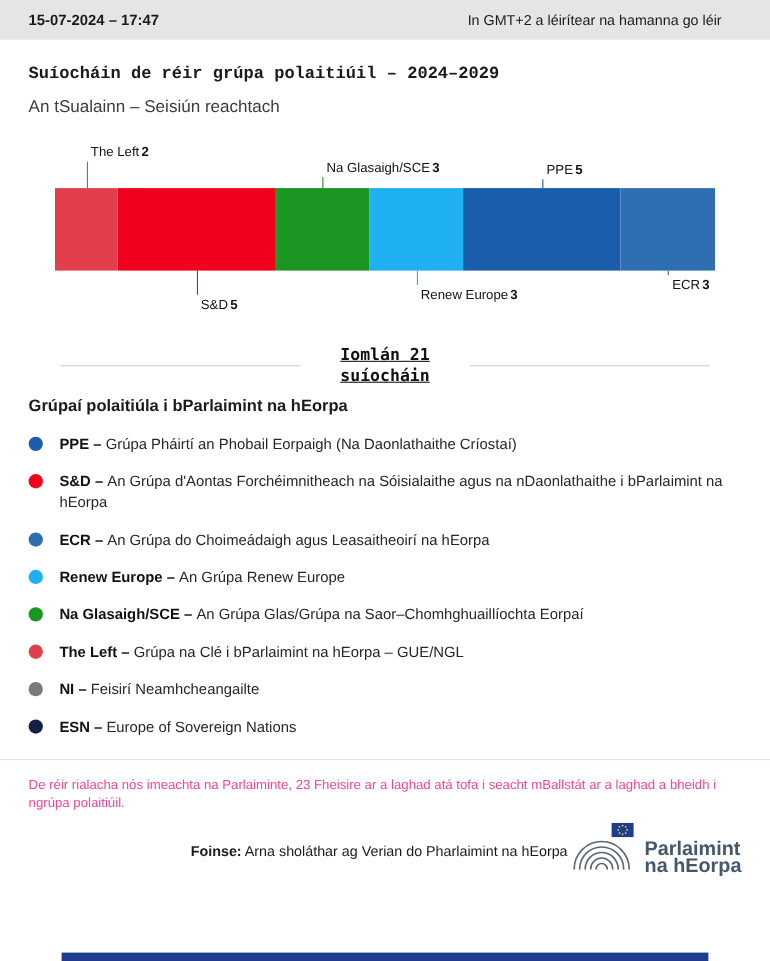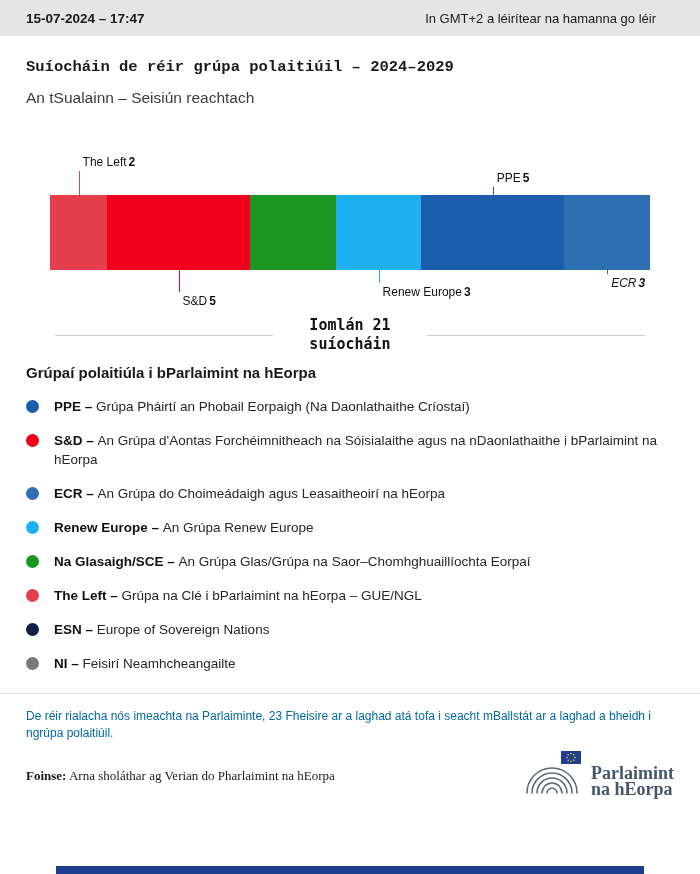--- a/index.html
+++ b/index.html
@@ -11,51 +11,51 @@
   }
   .topbar {
     height:36px; background:#e5e5e5;
     display:flex; justify-content:space-between; align-items:center;
     padding:0 44px 0 26px; font-size:13px; color:#1a1a1a;
   }
   .topbar .dt { font-weight:bold; font-size:13.5px; }
   .page-title { font-size:15.5px; font-weight:bold; margin:22px 26px 0;font-family:Liberation Mono, monospace; }
   .page-subtitle { font-size:15.5px; font-weight:normal; color:#3c3c3c; margin:13px 26px 0; }
 
-  .chart { margin:44px 50px 0;text-align:right; }
+  .chart { margin:20px 50px 0;text-align:right; }
   .layer { position:relative; height:44px; }
   .seat-bar { display:flex; height:75px; }
   .segment { flex-basis:0; }
   .callout { position:absolute; display:flex; flex-direction:column; align-items:flex-start; }
   .callout.top { bottom:0; }
   .callout.bottom { top:0; }
   .callout-line { width:1px; }
   .callout-label { font-size:12px; white-space:nowrap; margin-left:4px; color:#111; }
   .callout.top .callout-label { margin-bottom:2px; }
   .callout.bottom .callout-label { margin-top:2px; }
   .callout-label b { margin-left:2px; }
 
-  .total-row { display:flex; align-items:center; margin:2px 55px 0; gap:36px; }
+  .total-row { display:flex; align-items:center; margin:23px 55px 0; gap:36px;text-decoration:underline; }
   .total-rule { flex:1; height:1px; background:#cccccc; }
   .total-text {
     font-family:"DejaVu Sans Mono",monospace; font-weight:bold;
     font-size:15px; line-height:19px; color:#111;
   }
 
   .legend-heading { font-size:15px; font-weight:bold; margin:10px 26px 0; }
   .legend-list { margin:16px 26px 0; }
   .legend-item { display:flex; margin-bottom:15px; font-size:13.5px; line-height:19px; }
   .legend-dot { width:13px; height:13px; border-radius:50%; flex:0 0 13px; margin:3px 15px 0 0; }
   .legend-text { color:#262626; }
   .legend-name { color:#111; }
 
   .divider { border:none; border-top:1px solid #e2e2e2; margin:20px 0 0; }
-  .footnote { margin:14px 26px 0; font-size:12px; line-height:17px; color:#0369a1; max-width:660px; }
+  .footnote { margin:14px 26px 0; font-size:12px; line-height:17px; color:#ec4899; max-width:660px; }
 
-  .footer { display:flex; justify-content:space-between; align-items:center; margin:10px 26px 0; height:48px;font-family:Liberation Serif, serif; }
+  .footer { display:flex; justify-content:flex-end; align-items:center; margin:10px 26px 0; height:48px; }
   .source { font-size:13px; }
   .logo { display:flex; align-items:flex-end; gap:8px; cursor:pointer; }
   .logo-text { font-weight:bold; font-size:18px; line-height:16px; color:#44576b; padding-bottom:4px; }
   .bottom-strip { position:absolute; bottom:0; left:56px; right:56px; height:8px; background:#1e3d8f; }
 </style>
 </head>
 <body>
 
 <div class="topbar">
   <span class="dt">15-07-2024 – 17:47</span>
@@ -63,20 +63,24 @@
 </div>
 
 <h1 class="page-title">Suíocháin de réir grúpa polaitiúil – 2024–2029</h1>
 <h2 class="page-subtitle">An tSualainn – Seisiún reachtach</h2>
 
 <div class="chart">
   <div class="layer">
       <div class="callout top" style="left: 4.7619%;">
         <div class="callout-label"><span>The Left</span><b>2</b></div>
         <div class="callout-line" style="height: 24px; background: rgb(226, 62, 76);"></div>
+      </div>
+      <div class="callout top" style="left: 40.4762%;">
+        <div class="callout-label"><span>Na Glasaigh/SCE</span><b>3</b></div>
+        <div class="callout-line" style="height: 10px; background: rgb(27, 150, 34);"></div>
       </div>
       <div class="callout top" style="left: 73.8095%;">
         <div class="callout-label"><span>PPE</span><b>5</b></div>
         <div class="callout-line" style="height: 8px; background: rgb(26, 93, 171);"></div>
       </div>
     </div>
   <div class="seat-bar">
       <div class="segment" style="flex-grow: 2; background: rgb(226, 62, 76);"></div>
       <div class="segment" style="flex-grow: 5; background: rgb(240, 0, 29);"></div>
       <div class="segment" style="flex-grow: 3; background: rgb(27, 150, 34);"></div>
@@ -86,21 +90,21 @@
     </div>
   <div class="layer">
       <div class="callout bottom" style="left: 21.4286%;">
         <div class="callout-line" style="height: 22px; background: rgb(240, 0, 29);"></div>
         <div class="callout-label"><span>S&amp;D</span><b>5</b></div>
       </div>
       <div class="callout bottom" style="left: 54.7619%;">
         <div class="callout-line" style="height: 13px; background: rgb(31, 176, 242);"></div>
         <div class="callout-label"><span>Renew Europe</span><b>3</b></div>
       </div>
-      <div class="callout bottom" style="left: 92.8571%; font-style: italic;">
+      <div class="callout bottom" style="left: 92.8571%;">
         <div class="callout-line" style="height: 4px; background: rgb(46, 111, 178);"></div>
         <div class="callout-label"><span>ECR</span><b>3</b></div>
       </div>
     </div>
 </div>
 
 <div class="total-row">
   <div class="total-rule"></div>
   <div class="total-text">
     <div>Iomlán 21</div>
@@ -129,26 +133,26 @@
     </div>
     <div class="legend-item">
       <span class="legend-dot" style="background: rgb(27, 150, 34);"></span>
       <span class="legend-text"><b class="legend-name">Na Glasaigh/SCE – </b><span>An Grúpa Glas/Grúpa na Saor–Chomhghuaillíochta Eorpaí</span></span>
     </div>
     <div class="legend-item">
       <span class="legend-dot" style="background: rgb(226, 62, 76);"></span>
       <span class="legend-text"><b class="legend-name">The Left – </b><span>Grúpa na Clé i bParlaimint na hEorpa – GUE/NGL</span></span>
     </div>
     <div class="legend-item">
+      <span class="legend-dot" style="background: rgb(122, 122, 122);"></span>
+      <span class="legend-text"><b class="legend-name">NI – </b><span>Feisirí Neamhcheangailte</span></span>
+    </div>
+    <div class="legend-item">
       <span class="legend-dot" style="background: rgb(18, 32, 69);"></span>
       <span class="legend-text"><b class="legend-name">ESN – </b><span>Europe of Sovereign Nations</span></span>
-    </div>
-    <div class="legend-item">
-      <span class="legend-dot" style="background: rgb(122, 122, 122);"></span>
-      <span class="legend-text"><b class="legend-name">NI – </b><span>Feisirí Neamhcheangailte</span></span>
     </div>
   </div>
 
 <hr class="divider">
 
 <p class="footnote">De réir rialacha nós imeachta na Parlaiminte, 23 Fheisire ar a laghad atá tofa i seacht mBallstát ar a laghad a bheidh i ngrúpa polaitiúil.</p>
 
 <div class="footer">
   <div class="source">
     <b>Foinse:</b><span> Arna sholáthar ag Verian do Pharlaimint na hEorpa</span>

